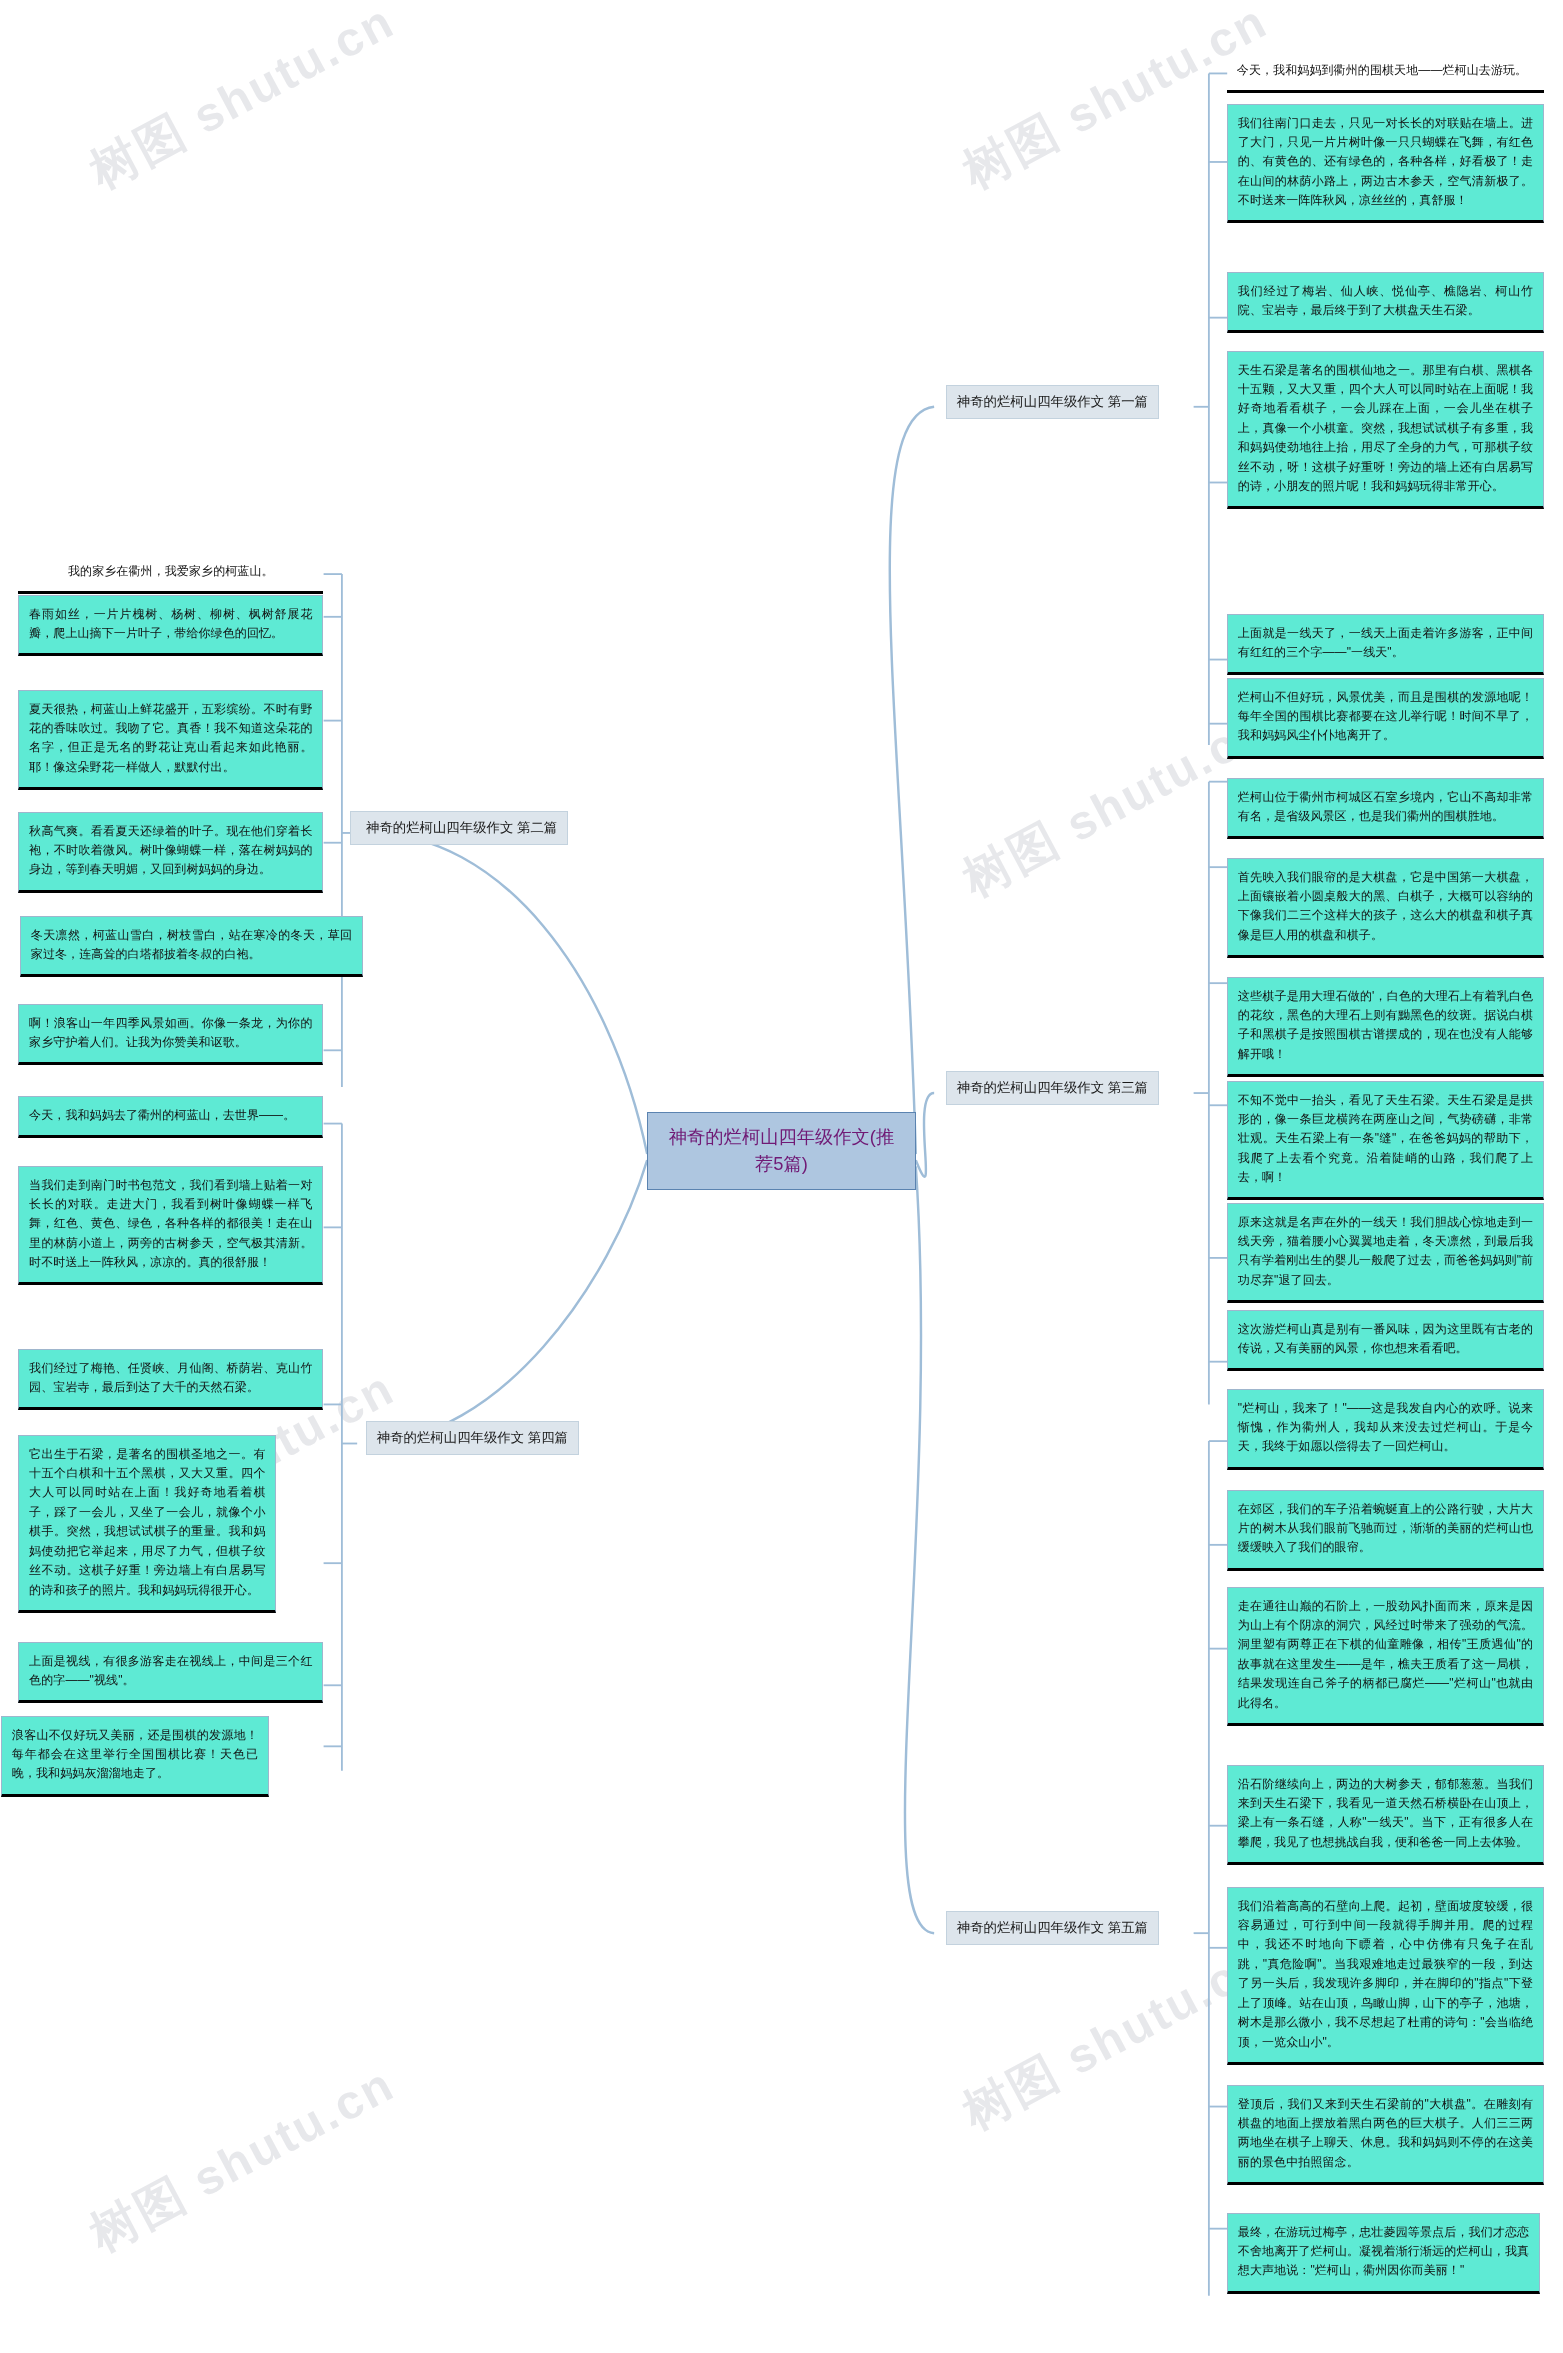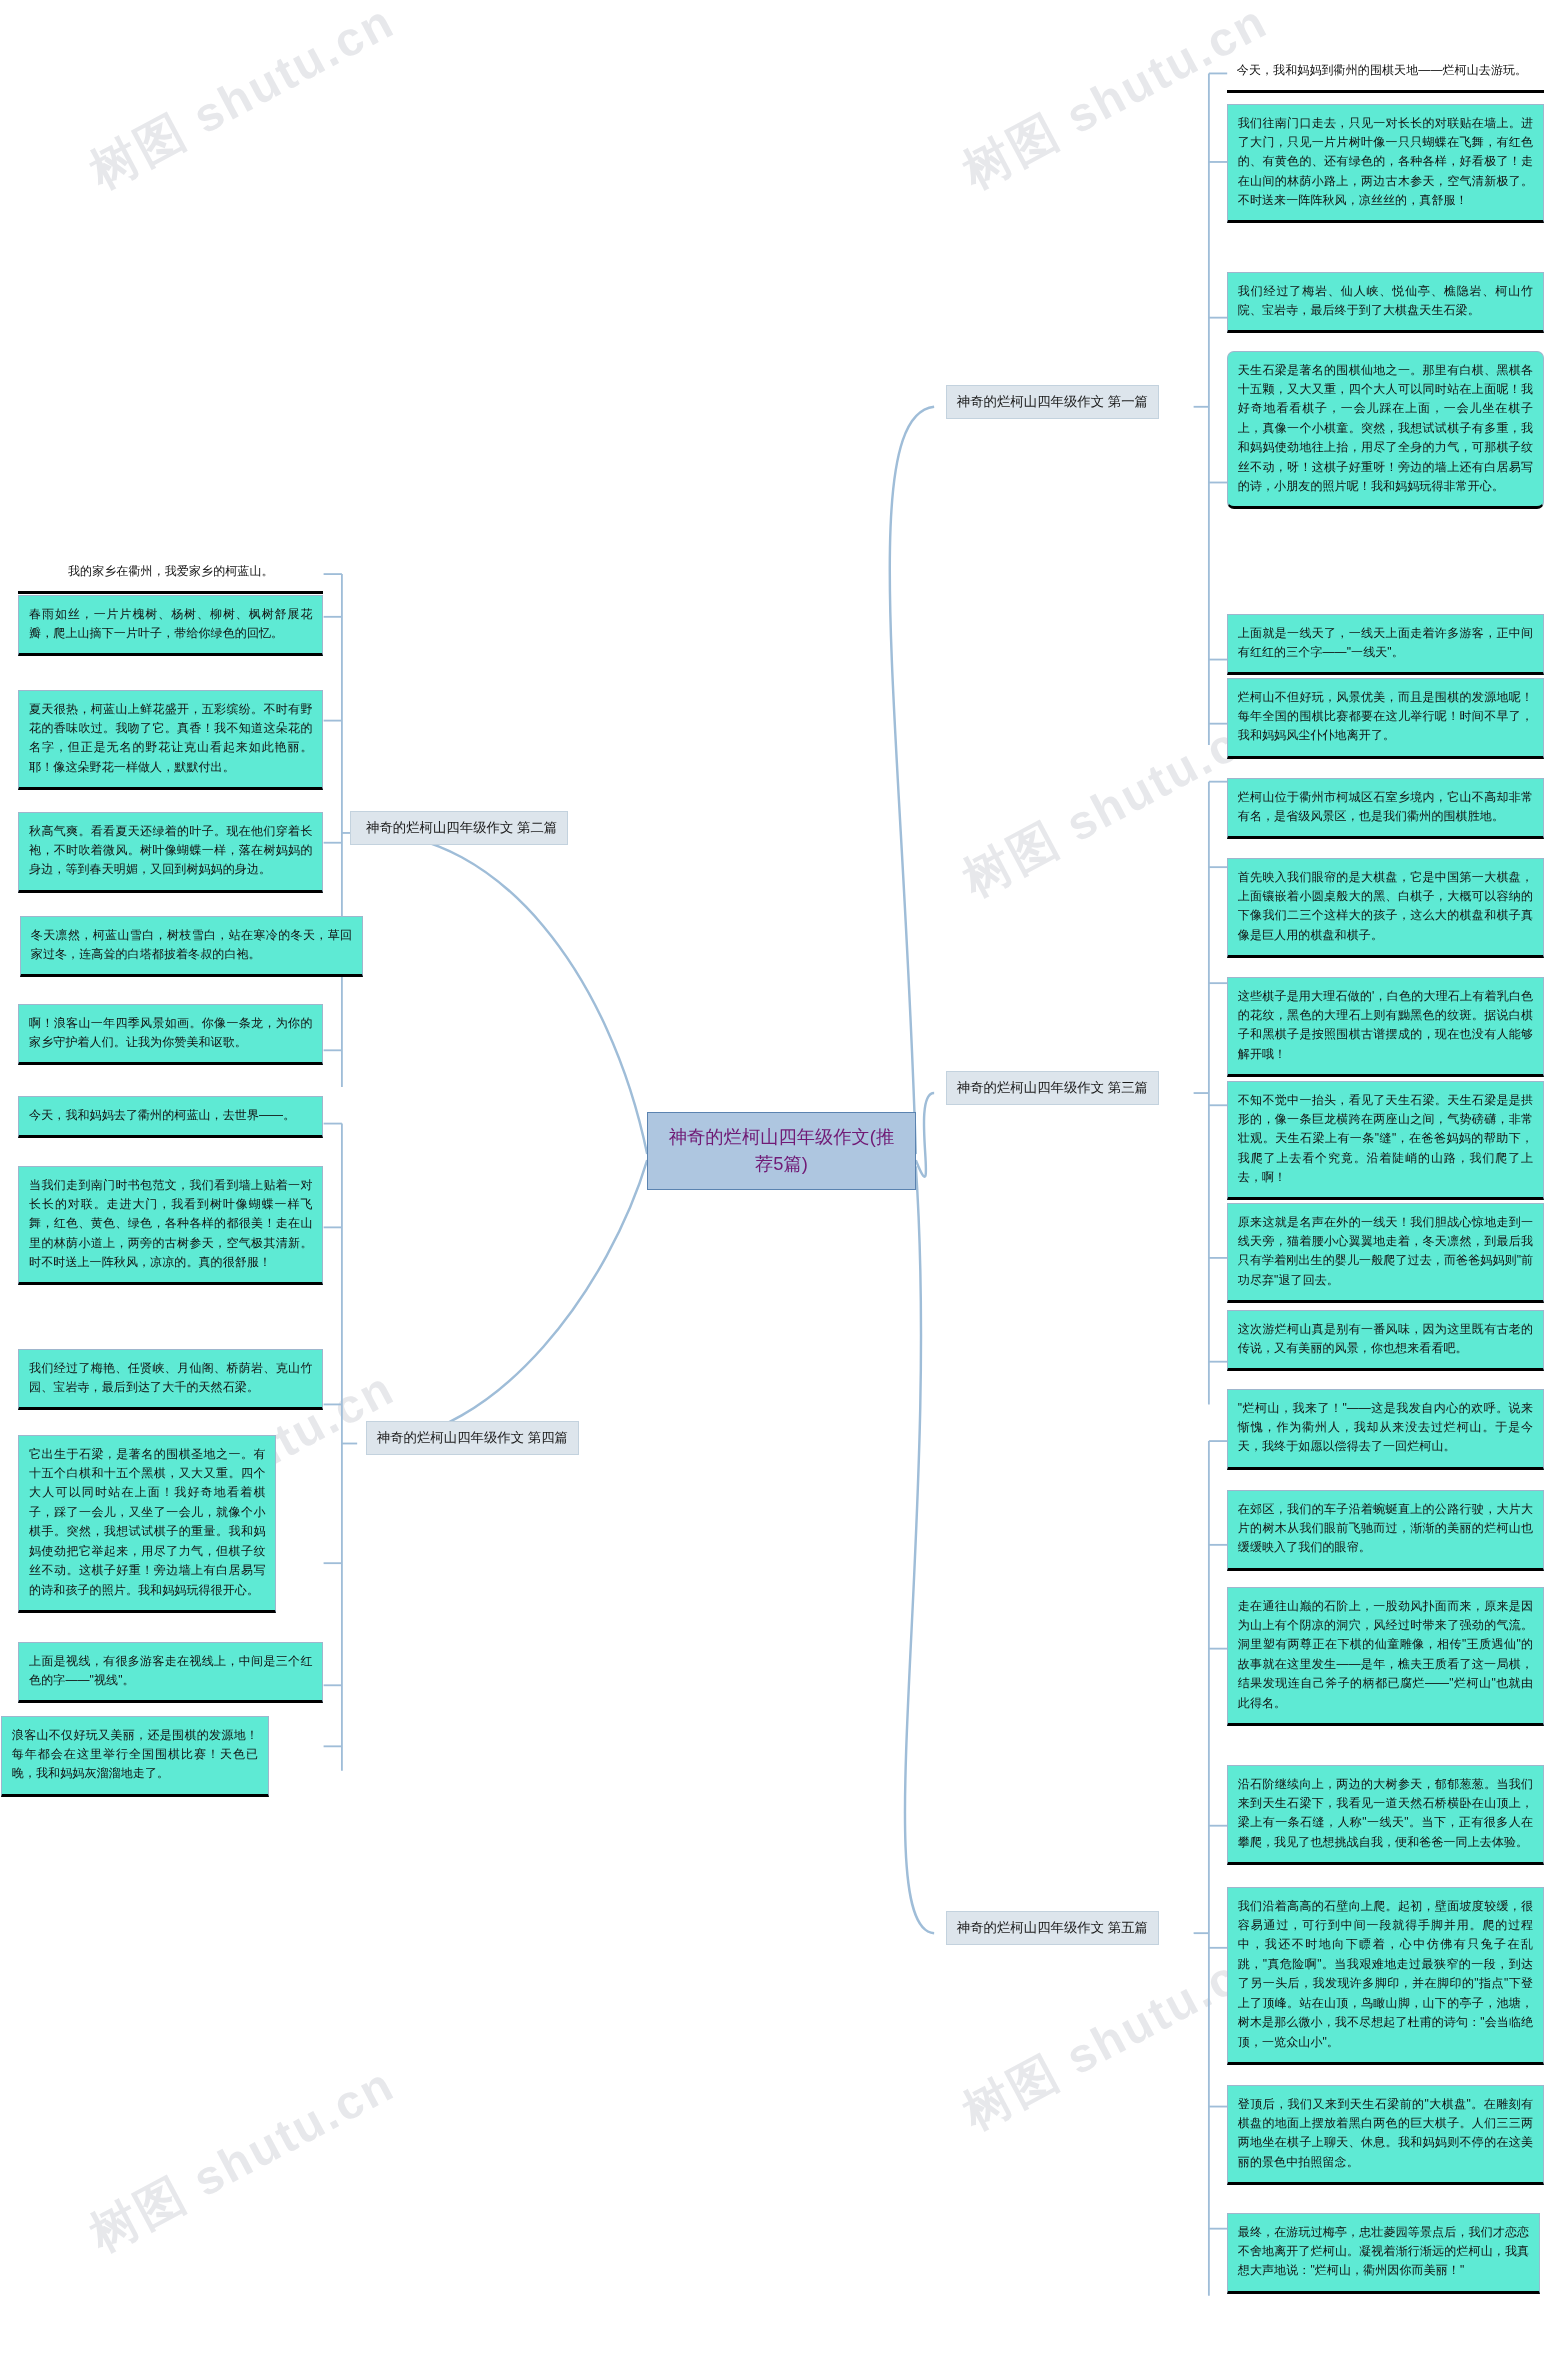--- a/index.html
+++ b/index.html
@@ -161,21 +161,21 @@
   </div>
 
   <div class="leaf" style="left:1227px;top:104px;width:317px;">
     <span>我们往南门口走去，只见一对长长的对联贴在墙上。进了大门，只见一片片树叶像一只只蝴蝶在飞舞，有红色的、有黄色的、还有绿色的，各种各样，好看极了！走在山间的林荫小路上，两边古木参天，空气清新极了。不时送来一阵阵秋风，凉丝丝的，真舒服！</span>
   </div>
 
   <div class="leaf" style="left:1227px;top:272px;width:317px;">
     <span>我们经过了梅岩、仙人峡、悦仙亭、樵隐岩、柯山竹院、宝岩寺，最后终于到了大棋盘天生石梁。</span>
   </div>
 
-  <div class="leaf" style="left:1227px;top:351px;width:317px;border-radius:7px;">
+  <div class="leaf" style="left:1227px;top:351px;width:317px;">
     <span>天生石梁是著名的围棋仙地之一。那里有白棋、黑棋各十五颗，又大又重，四个大人可以同时站在上面呢！我好奇地看看棋子，一会儿踩在上面，一会儿坐在棋子上，真像一个小棋童。突然，我想试试棋子有多重，我和妈妈使劲地往上抬，用尽了全身的力气，可那棋子纹丝不动，呀！这棋子好重呀！旁边的墙上还有白居易写的诗，小朋友的照片呢！我和妈妈玩得非常开心。</span>
   </div>
 
   <div class="leaf" style="left:1227px;top:614px;width:317px;">
     <span>上面就是一线天了，一线天上面走着许多游客，正中间有红红的三个字——"一线天"。</span>
   </div>
 
   <div class="leaf" style="left:1227px;top:678px;width:317px;">
     <span>烂柯山不但好玩，风景优美，而且是围棋的发源地呢！每年全国的围棋比赛都要在这儿举行呢！时间不早了，我和妈妈风尘仆仆地离开了。</span>
   </div>

